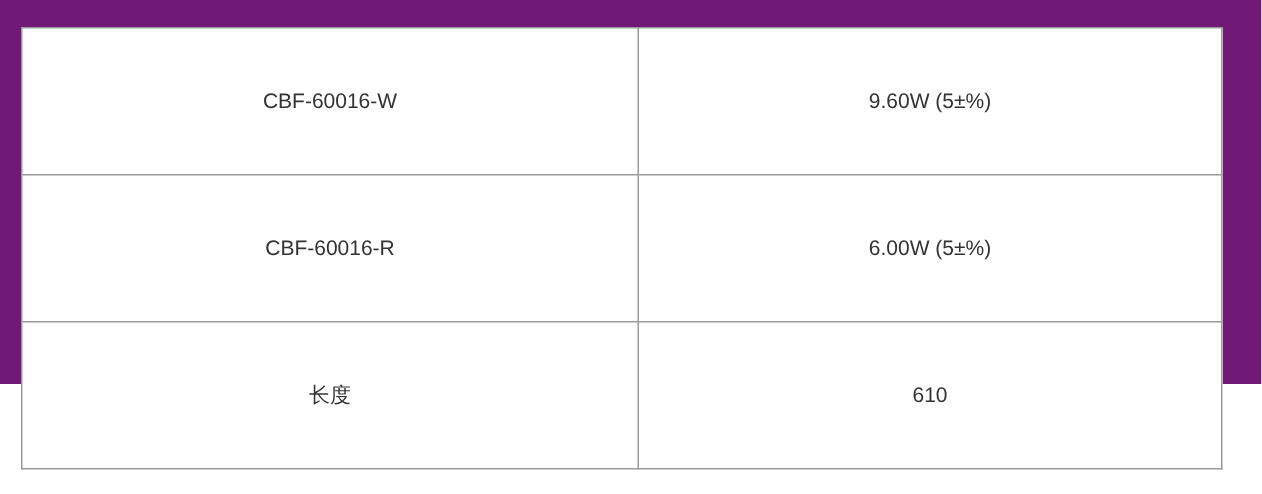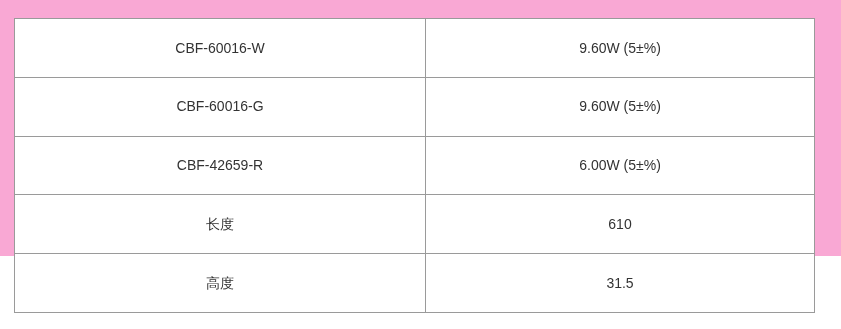--- a/index.html
+++ b/index.html
@@ -10,21 +10,21 @@
   body {
     width: 841px;
     height: 329px;
     overflow: hidden;
     font-family: "Liberation Sans", "DejaVu Sans", sans-serif;
   }
   .page {
     position: relative;
     width: 841px;
     height: 256px;
-    background: #f9a8d4;
+    background: #701a75;
   }
   .spec-table-wrap {
     position: absolute;
     left: 14px;
     top: 18px;
     width: 800px;
     height: 295px;
   }
   table.spec-table {
     width: 800px;
@@ -60,31 +60,23 @@
       <colgroup>
         <col class="col-label">
         <col class="col-value">
       </colgroup>
       <tbody>
         <tr>
           <td class="cell-label">CBF-60016-W</td>
           <td class="cell-value">9.60W (5±%)</td>
         </tr>
         <tr>
-          <td class="cell-label">CBF-60016-G</td>
-          <td class="cell-value">9.60W (5±%)</td>
-        </tr>
-        <tr>
-          <td class="cell-label">CBF-42659-R</td>
+          <td class="cell-label">CBF-60016-R</td>
           <td class="cell-value">6.00W (5±%)</td>
         </tr>
         <tr>
           <td class="cell-label">长度</td>
           <td class="cell-value">610</td>
-        </tr>
-        <tr>
-          <td class="cell-label">高度</td>
-          <td class="cell-value">31.5</td>
         </tr>
       </tbody>
     </table>
   </div>
 </div>
 
 </body></html>

